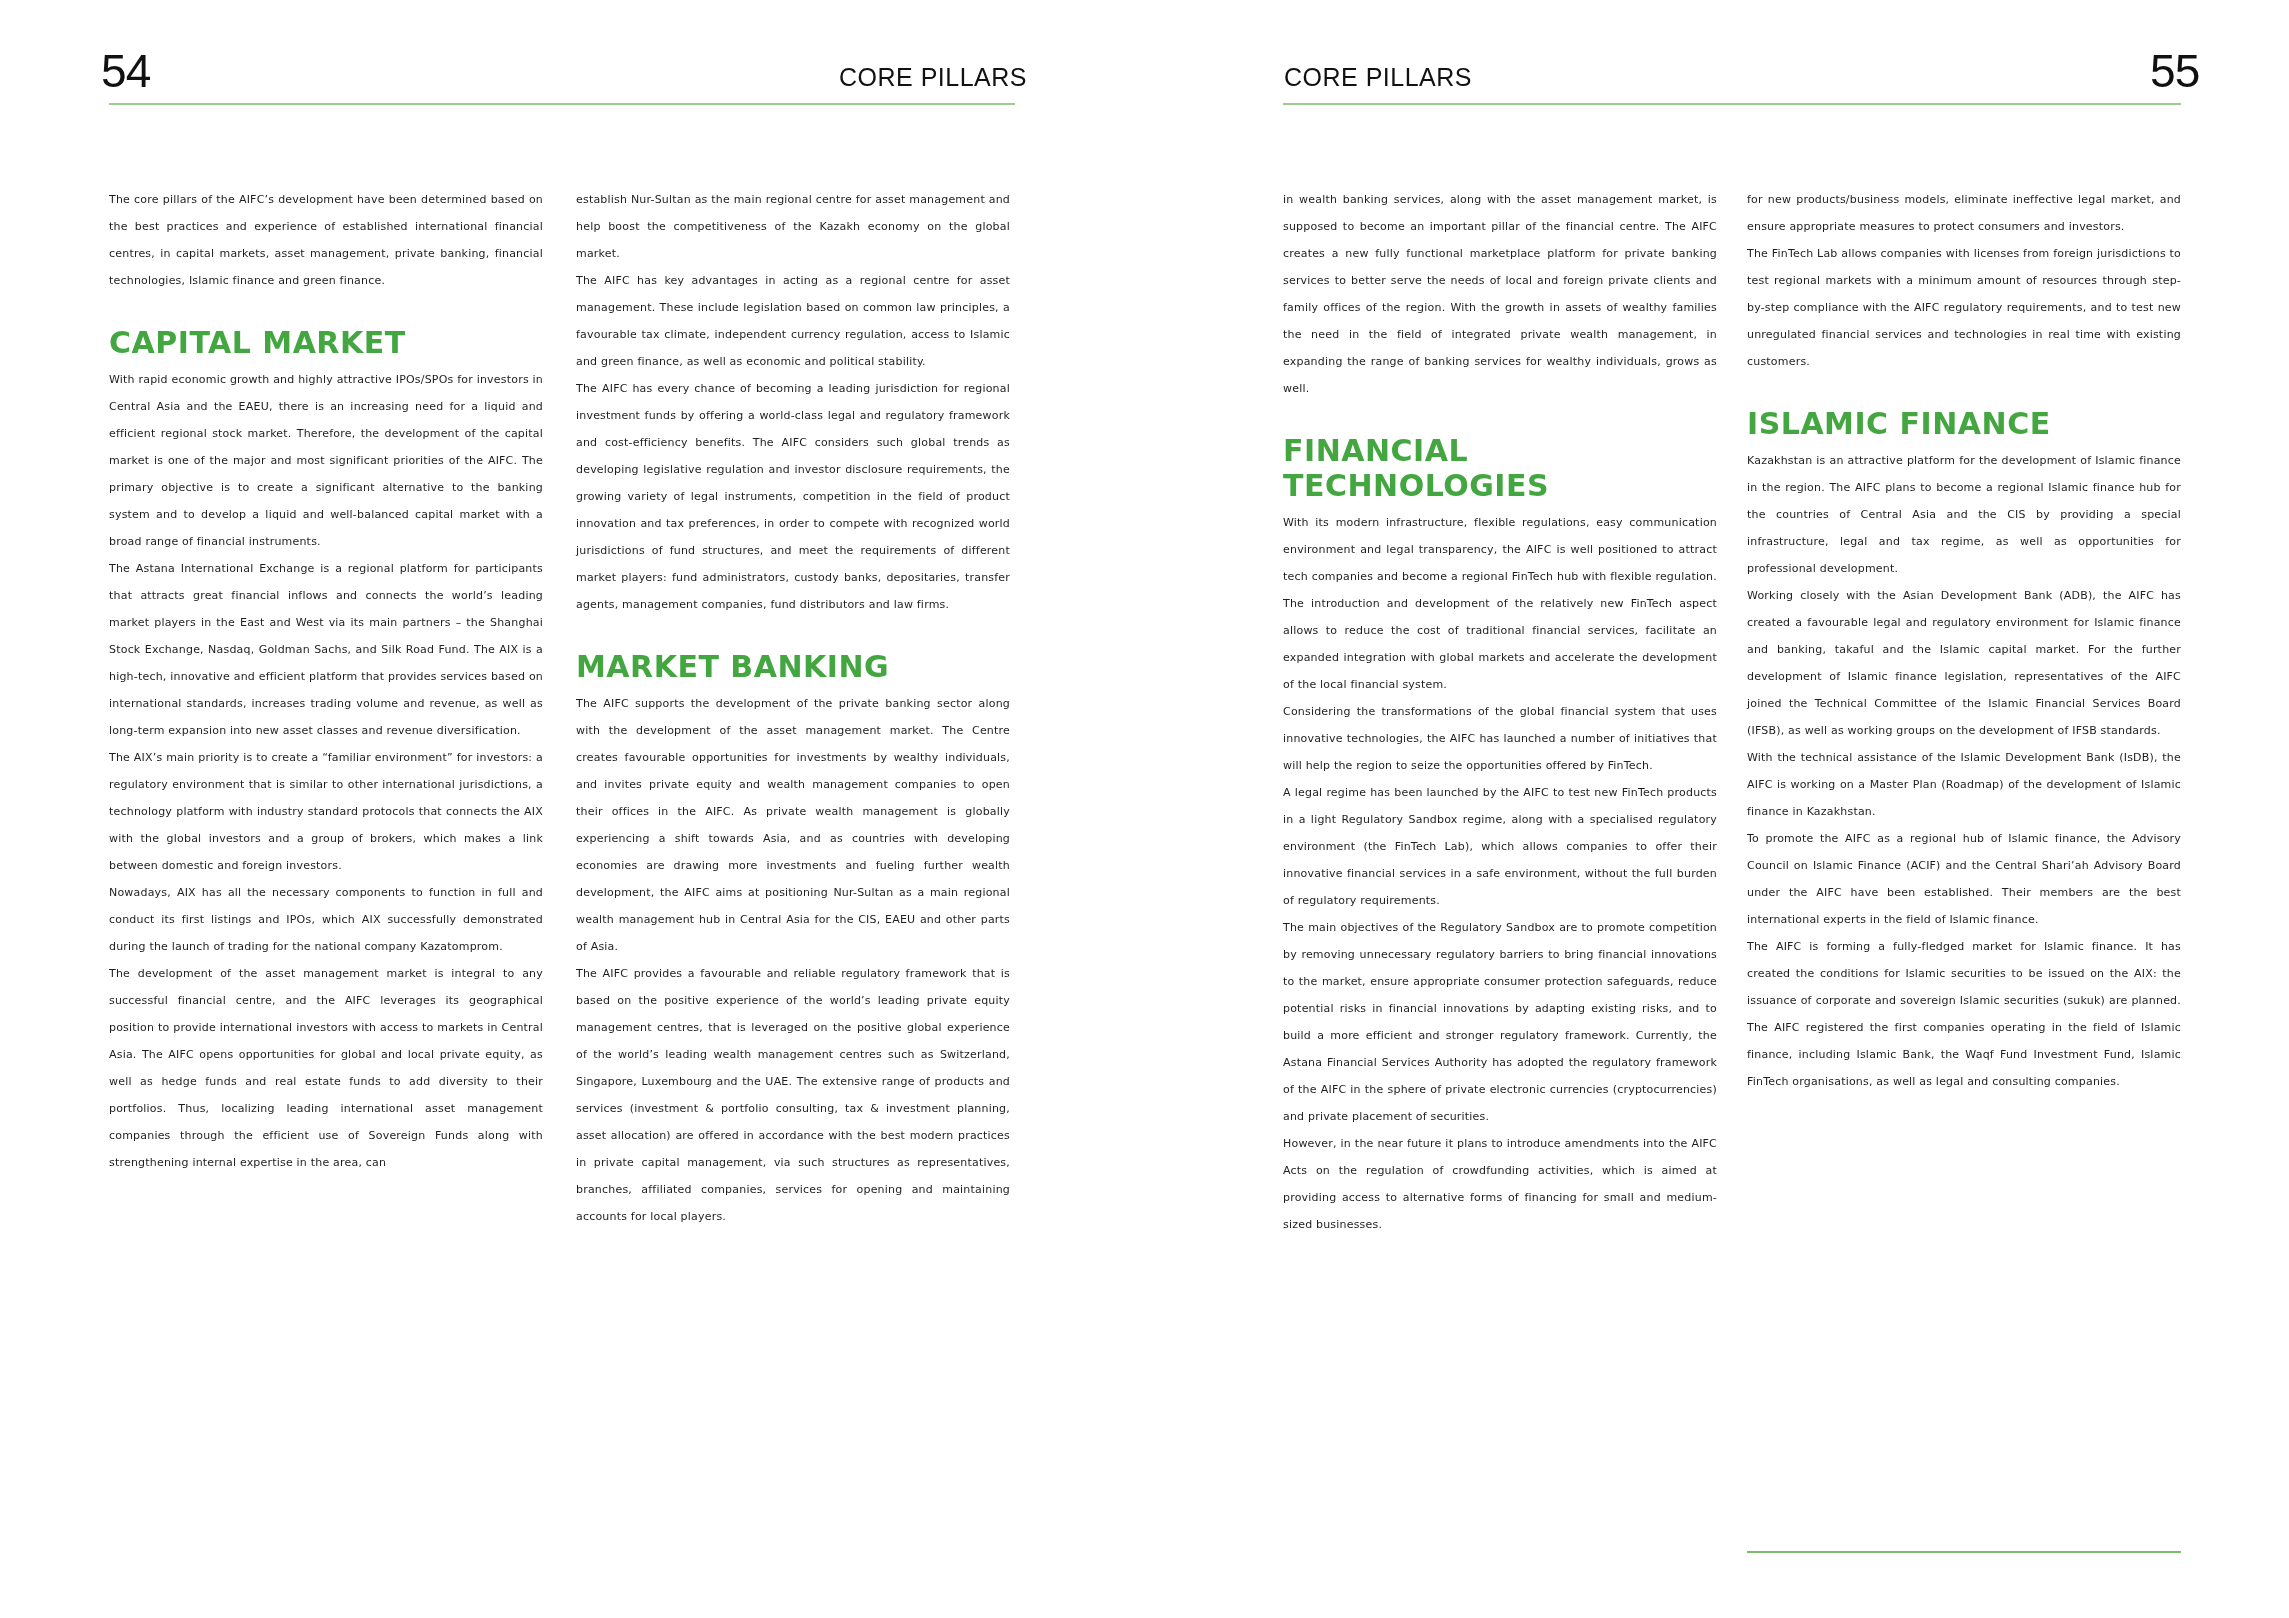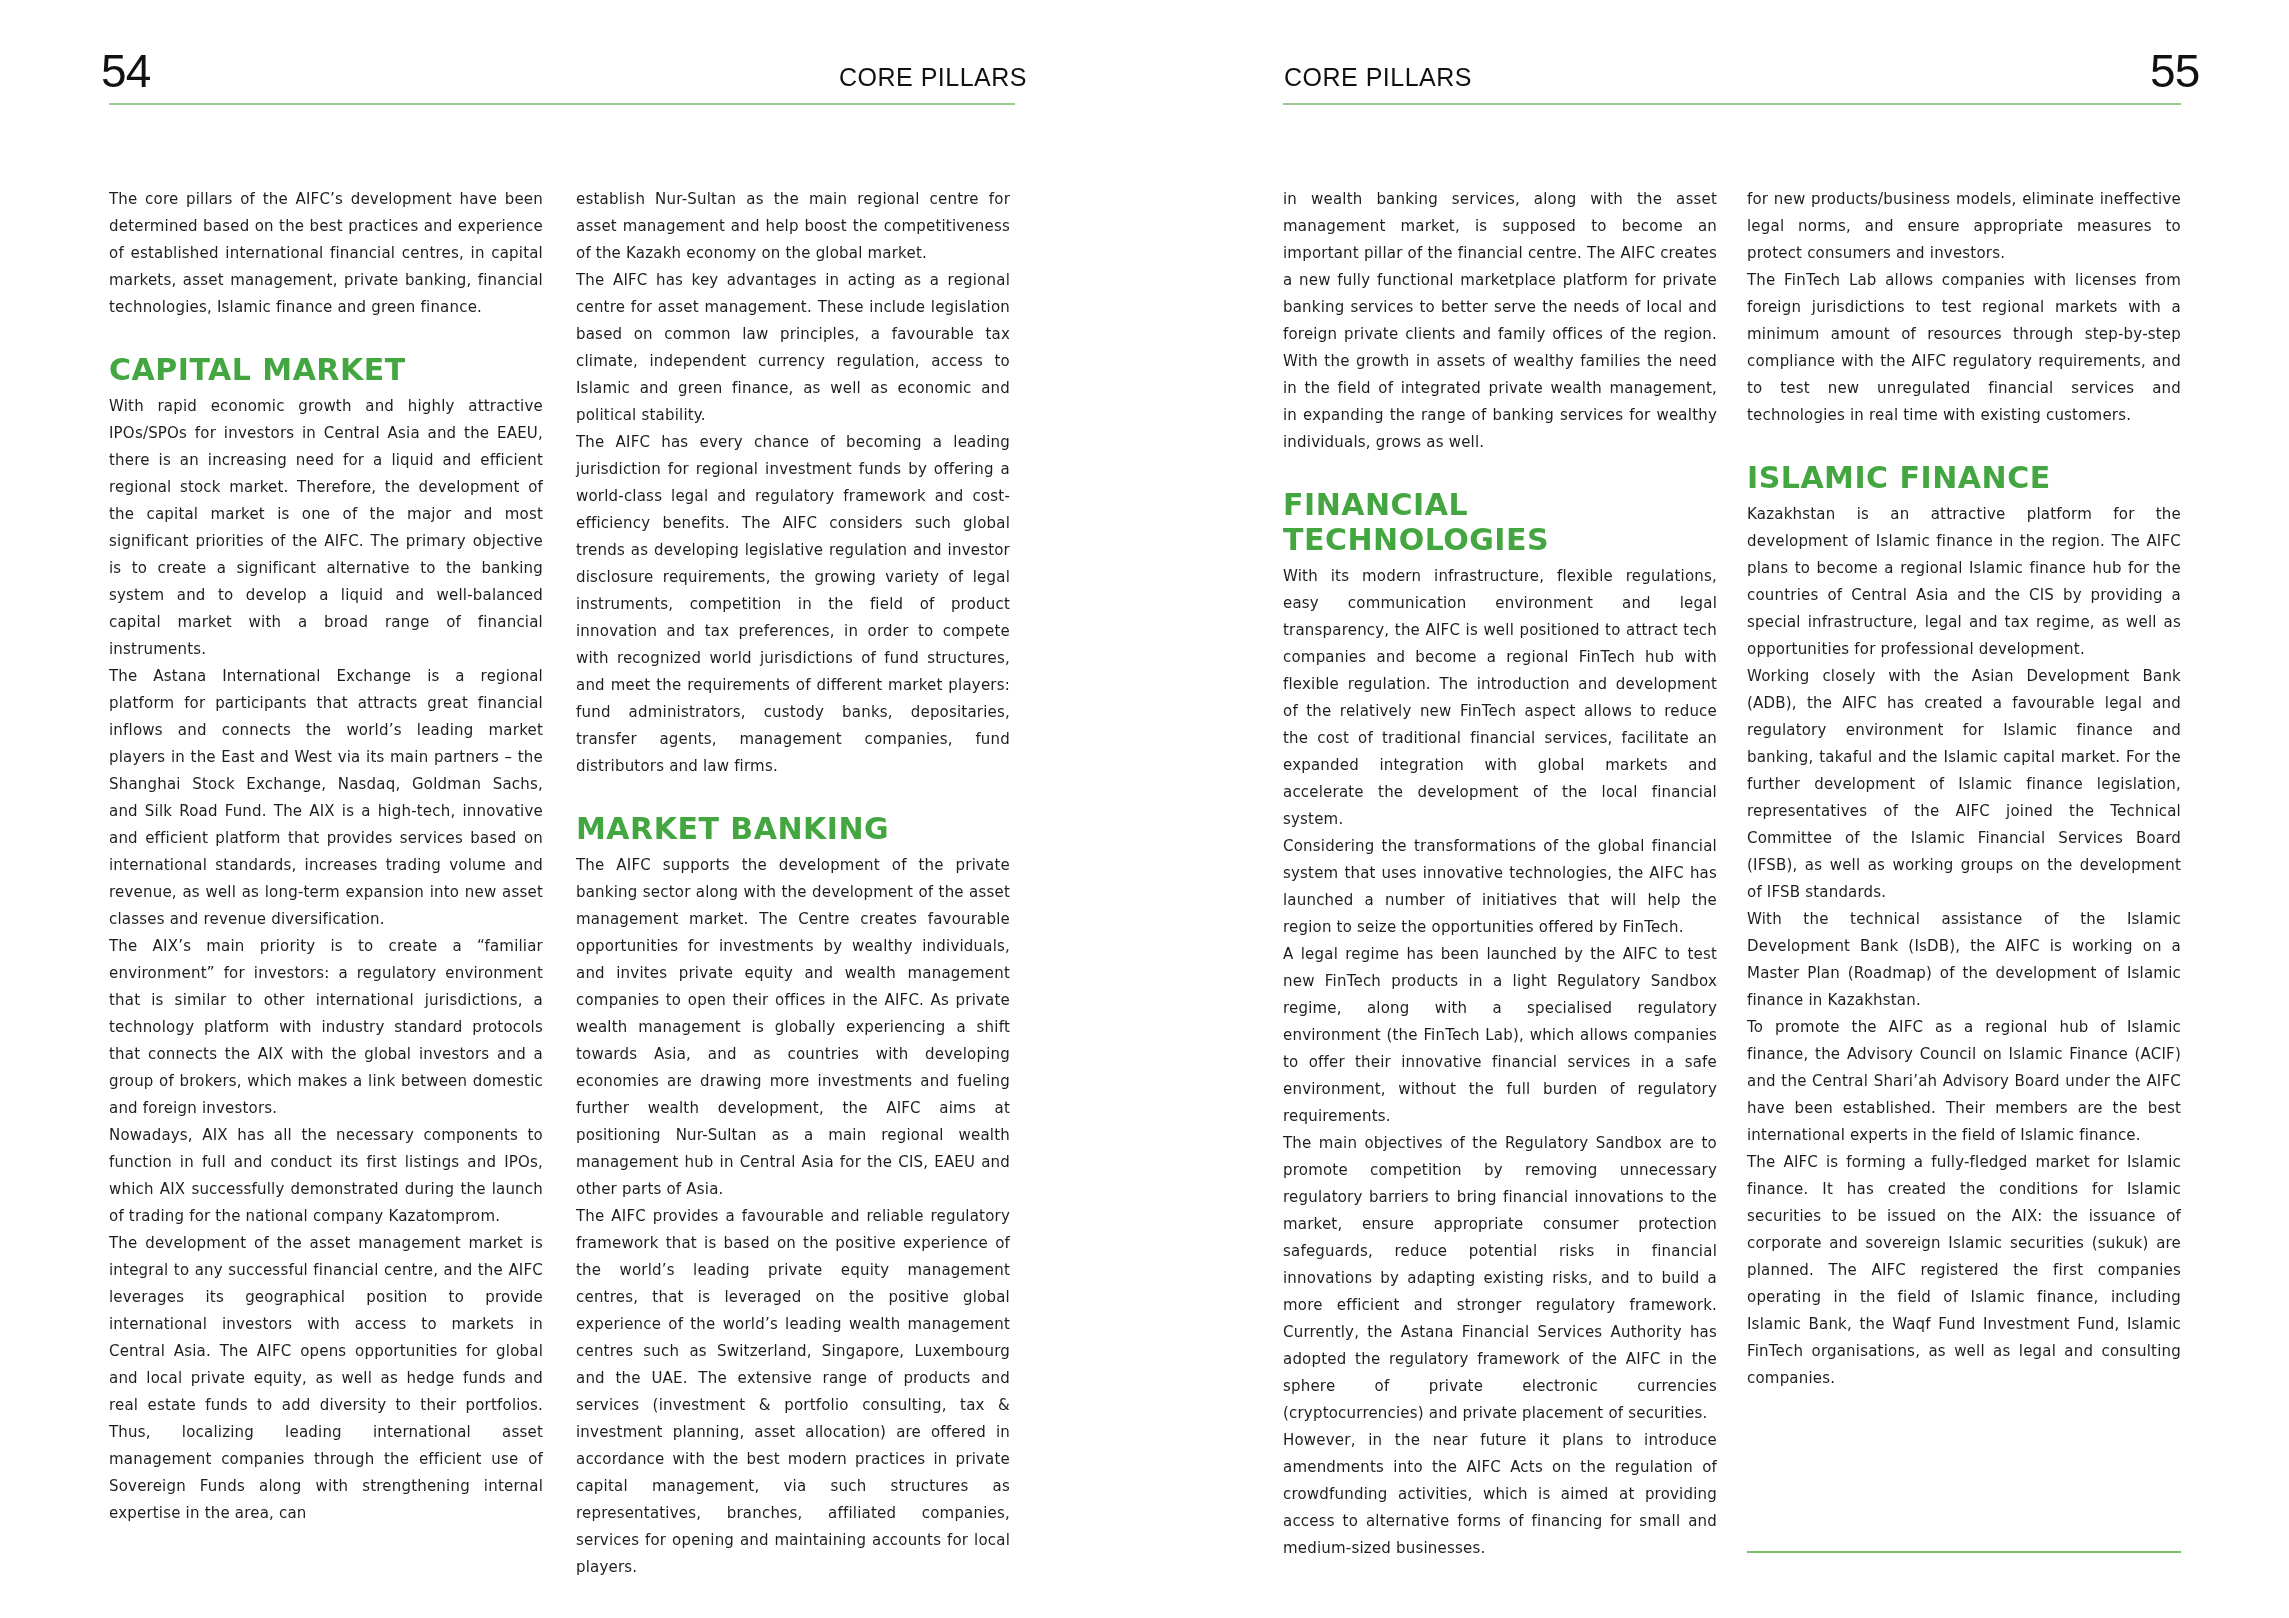--- a/index.html
+++ b/index.html
@@ -2,21 +2,21 @@
 <html style="font-size:14.8px"><head>
   <meta charset="utf-8">
   <style>
     html, body { margin: 0; padding: 0; background: #ffffff; }
     body { width: 2290px; height: 1619px; position: relative; overflow: hidden; font-family: "DejaVu Sans", sans-serif; color: #1e1e1e; }
     .page-num { position: absolute; top: 48px; font-family: "Liberation Sans", sans-serif; font-size: 46px; font-weight: 400; color: #111; line-height: 1; letter-spacing: -0.9px; }
     .running-head { position: absolute; top: 65px; font-family: "Liberation Sans", sans-serif; font-size: 25px; color: #111; line-height: 1; letter-spacing: 0.5px; }
     .rule { position: absolute; top: 103px; height: 1.8px; background: #9ccc8f; }
     .bottom-rule { position: absolute; top: 1551px; height: 1.8px; background: #7dbb6d; }
     .col { position: absolute; top: 186px; width: 434px; }
-    .col p { margin: 0; font-size: 15px; line-height: 27px; text-align: justify; letter-spacing: 0.2px; }
+    .col p { margin: 0; font-size: 11px; line-height: 27px; text-align: justify; letter-spacing: 0.2px; }
     .col h2 { margin: 0; color: #43a640; font-family: "DejaVu Sans", sans-serif; font-weight: bold; font-size: 30px; line-height: 35px; letter-spacing: 0.5px; }
     .gap-before { margin-top: 31px !important; }
     .h-after { margin-bottom: 5.5px !important; }
   </style>
 </head>
 <body>
 
 <div class="page-num" style="left:101px;">54</div>
 <div class="running-head" style="left:839px;">CORE PILLARS</div>
 <div class="rule" style="left:109px; width:906px;"></div>
@@ -53,21 +53,21 @@
   </h2>
   <p>With its modern infrastructure, flexible regulations, easy communication environment and legal transparency, the AIFC is well positioned to attract tech companies and become a regional FinTech hub with flexible regulation. The introduction and development of the relatively new FinTech aspect allows to reduce the cost of traditional financial services, facilitate an expanded integration with global markets and accelerate the development of the local financial system.</p>
   <p>Considering the transformations of the global financial system that uses innovative technologies, the AIFC has launched a number of initiatives that will help the region to seize the opportunities offered by FinTech.</p>
   <p>A legal regime has been launched by the AIFC to test new FinTech products in a light Regulatory Sandbox regime, along with a specialised regulatory environment (the FinTech Lab), which allows companies to offer their innovative financial services in a safe environment, without the full burden of regulatory requirements.</p>
   <p>The main objectives of the Regulatory Sandbox are to promote competition by removing unnecessary regulatory barriers to bring financial innovations to the market, ensure appropriate consumer protection safeguards, reduce potential risks in financial innovations by adapting existing risks, and to build a more efficient and stronger regulatory framework. Currently, the Astana Financial Services Authority has adopted the regulatory framework of the AIFC in the sphere of private electronic currencies (cryptocurrencies) and private placement of securities.</p>
   <p>However, in the near future it plans to introduce amendments into the AIFC Acts on the regulation of crowdfunding activities, which is aimed at providing access to alternative forms of financing for small and medium-sized businesses.</p>
 
 </div>
 
 <div class="col" style="left:1747px;">
-  <p>for new products/business models, eliminate ineffective legal norms, and ensure appropriate measures to protect consumers and investors.</p>
+  <p>for new products/business models, eliminate ineffective legal market, and ensure appropriate measures to protect consumers and investors.</p>
   <p>The FinTech Lab allows companies with licenses from foreign jurisdictions to test regional markets with a minimum amount of resources through step-by-step compliance with the AIFC regulatory requirements, and to test new unregulated financial services and technologies in real time with existing customers.</p>
   <h2 class="gap-before h-after">ISLAMIC FINANCE</h2>
   <p>Kazakhstan is an attractive platform for the development of Islamic finance in the region. The AIFC plans to become a regional Islamic finance hub for the countries of Central Asia and the CIS by providing a special infrastructure, legal and tax regime, as well as opportunities for professional development.</p>
   <p>Working closely with the Asian Development Bank (ADB), the AIFC has created a favourable legal and regulatory environment for Islamic finance and banking, takaful and the Islamic capital market. For the further development of Islamic finance legislation, representatives of the AIFC joined the Technical Committee of the Islamic Financial Services Board (IFSB), as well as working groups on the development of IFSB standards.</p>
   <p>With the technical assistance of the Islamic Development Bank (IsDB), the AIFC is working on a Master Plan (Roadmap) of the development of Islamic finance in Kazakhstan.</p>
   <p>To promote the AIFC as a regional hub of Islamic finance, the Advisory Council on Islamic Finance (ACIF) and the Central Shari’ah Advisory Board under the AIFC have been established. Their members are the best international experts in the field of Islamic finance.</p>
   <p>The AIFC is forming a fully-fledged market for Islamic finance. It has created the conditions for Islamic securities to be issued on the AIX: the issuance of corporate and sovereign Islamic securities (sukuk) are planned. The AIFC registered the first companies operating in the field of Islamic finance, including Islamic Bank, the Waqf Fund Investment Fund, Islamic FinTech organisations, as well as legal and consulting companies.</p>
 </div>
 
 <div class="bottom-rule" style="left:1747px; width:434px;"></div>

